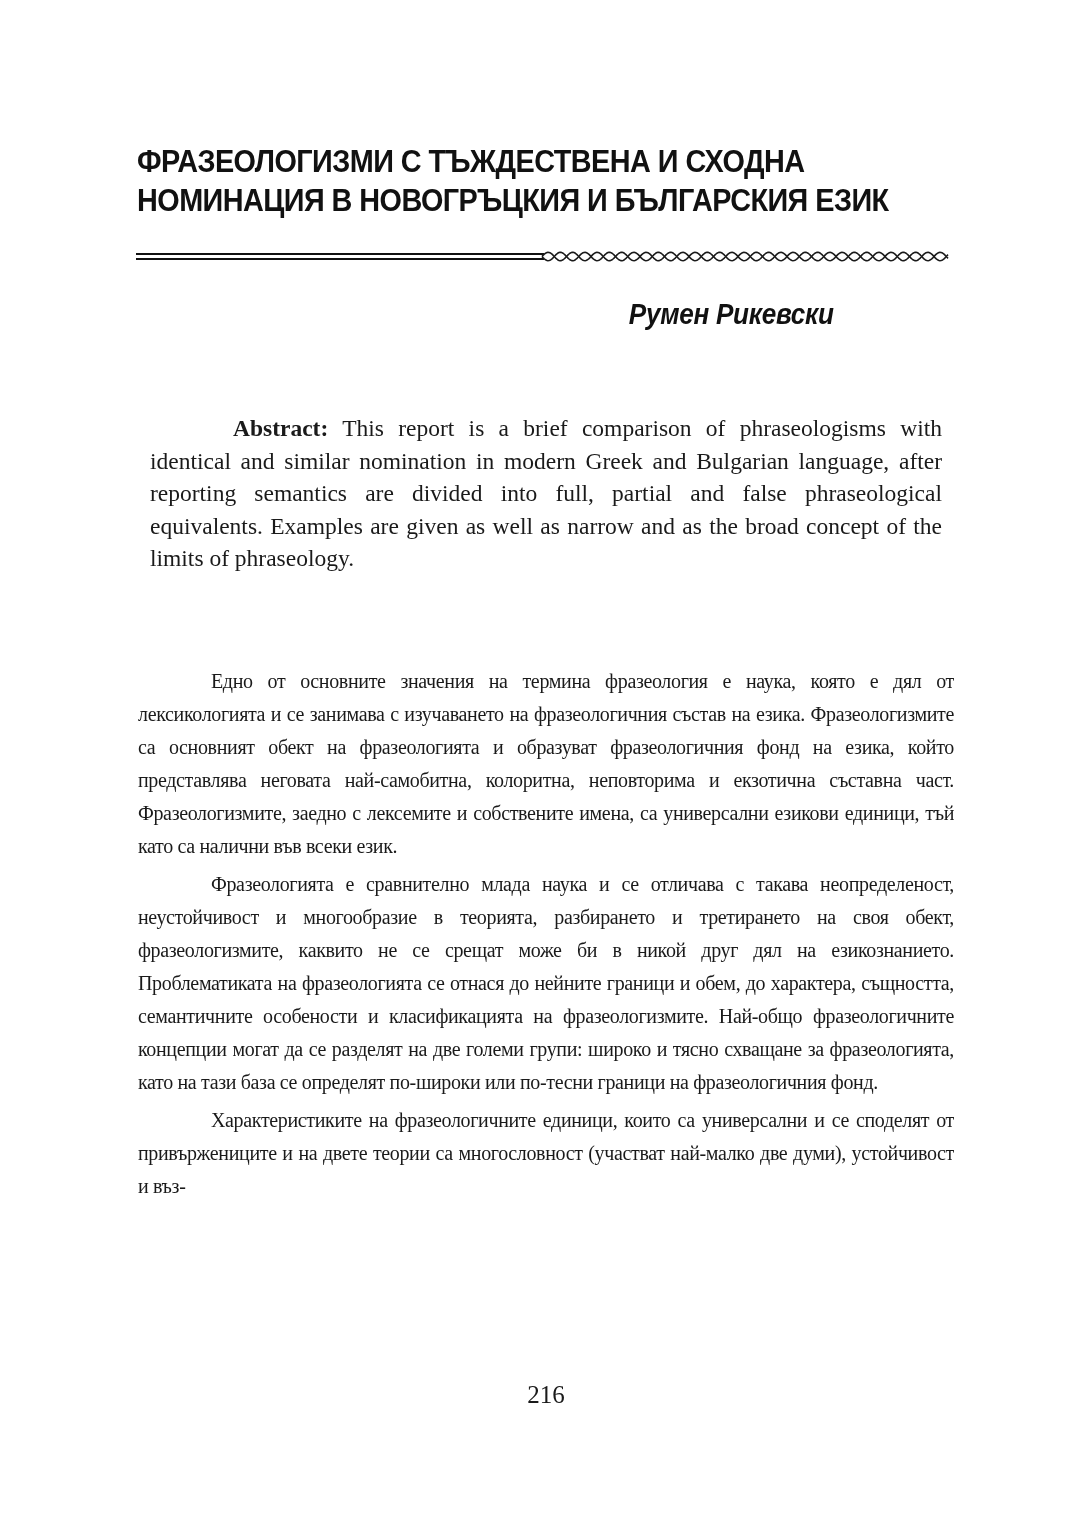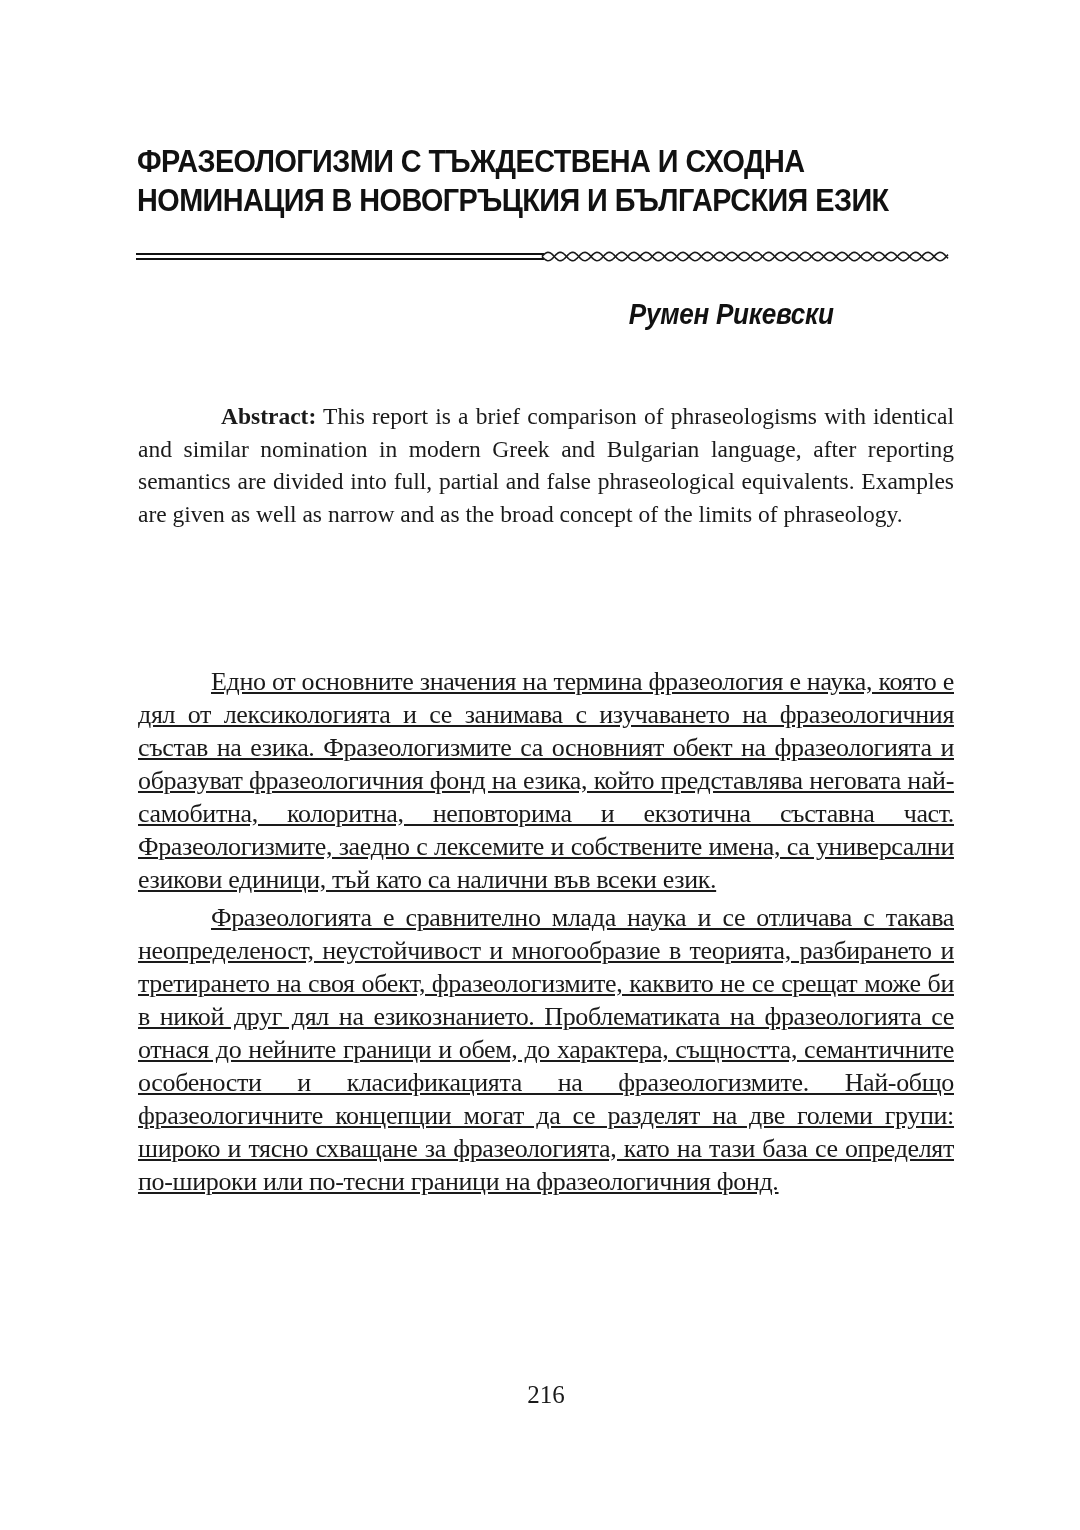--- a/index.html
+++ b/index.html
@@ -22,25 +22,25 @@
     font-family: "Liberation Sans", sans-serif; font-style: italic; font-weight: bold;
     font-size: 29px; line-height: 36px; letter-spacing: -0.3px; color: #111;
     transform: scaleX(0.9); transform-origin: right top;
   }
 
   .text {
     position: absolute; left: 138px; width: 816px;
     font-family: "Liberation Serif", serif; color: #1a1a1a;
   }
   .abstract { top: 400px; font-size: 23.5px; line-height: 32.6px; }
-  .abstract p { margin: 0; text-align: justify; text-indent: 83px; font-family: Liberation Serif, serif; }
+  .abstract p { margin: 12px; text-align: justify; text-indent: 83px; font-family: Liberation Serif, serif; }
   .abstract p.kw { text-indent: 75px; }
   .abstract b { font-weight: bold; }
 
-  .body { top: 665px; font-size: 26px; line-height: 33px; letter-spacing: -0.35px; text-decoration: underline; }
+  .body { top: 665px; font-size: 20px; line-height: 33px; letter-spacing: -0.35px; }
   .body p { margin: 0 0 5px 0; text-align: justify; text-indent: 73px; }
 
   .pagenum {
     position: absolute; left: 0; width: 1092px; top: 1380px; text-align: center;
     font-family: "Liberation Serif", serif; font-size: 25px; line-height: 30px; color: #1a1a1a;
   }
 </style>
 </head>
 <body>
 
@@ -59,16 +59,17 @@
 
   <div class="author">Румен Рикевски</div>
 
   <div class="text abstract">
     <p><b>Abstract:</b><span> This report is a brief comparison of phraseologisms with identical and similar nomination in modern Greek and Bulgarian language, after reporting semantics are divided into full, partial and false phraseological equivalents. Examples are given as well as narrow and as the broad concept of the limits of phraseology.</span></p>
   </div>
 
   <div class="text body">
     <p>Едно от основните значения на термина фразеология е наука, която е дял от лексикологията и се занимава с изучаването на фразеологичния състав на езика. Фразеологизмите са основният обект на фразеологията и образуват фразеологичния фонд на езика, който представлява неговата най-самобитна, колоритна, неповторима и екзотична съставна част. Фразеологизмите, заедно с лексемите и собствените имена, са универсални езикови единици, тъй като са налични във всеки език.</p>
     <p>Фразеологията е сравнително млада наука и се отличава с така­ва неопределеност, неустойчивост и многообразие в теорията, разби­рането и третирането на своя обект, фразеологизмите, каквито не се срещат може би в никой друг дял на езикознанието. Проблематиката на фразеологията се отнася до нейните граници и обем, до характера, същността, семантичните особености и класификацията на фразеоло­гизмите. Най-общо фразеологичните концепции могат да се разделят на две големи групи: широко и тясно схващане за фразеологията, като на тази база се определят по-широки или по-тесни граници на фразеологичния фонд.</p>
+    <p>Характеристиките на фразеологичните единици, които са уни­версални и се споделят от привържениците и на двете теории са многословност (участват най-малко две думи), устойчивост и въз-</p>
   </div>
 
   <div class="pagenum">216</div>
 </div>
 
 </body></html>

